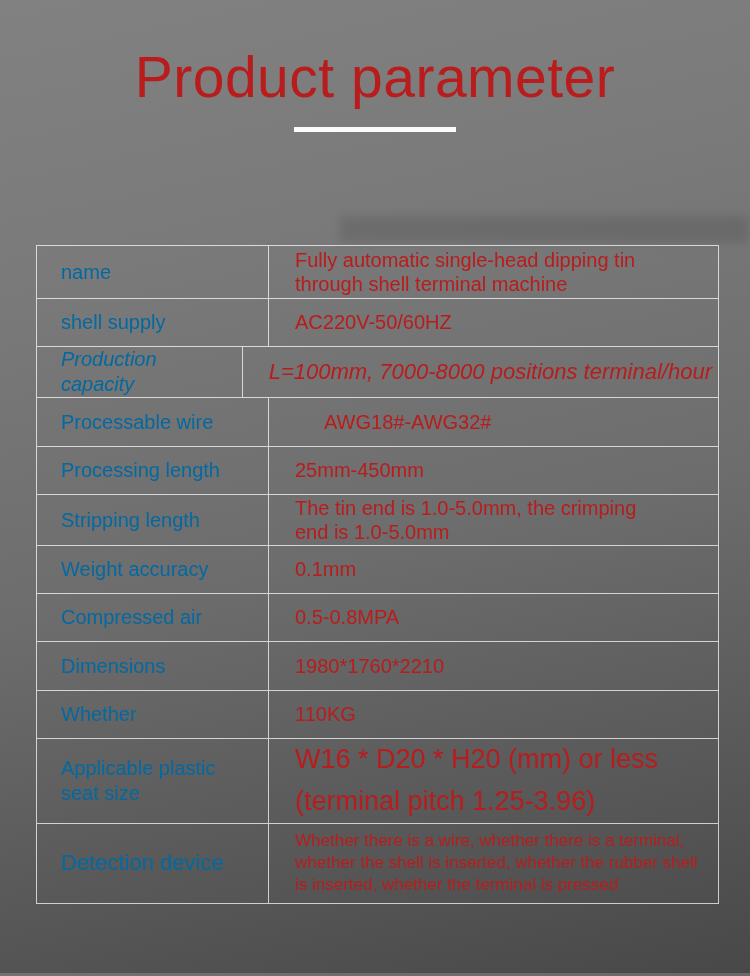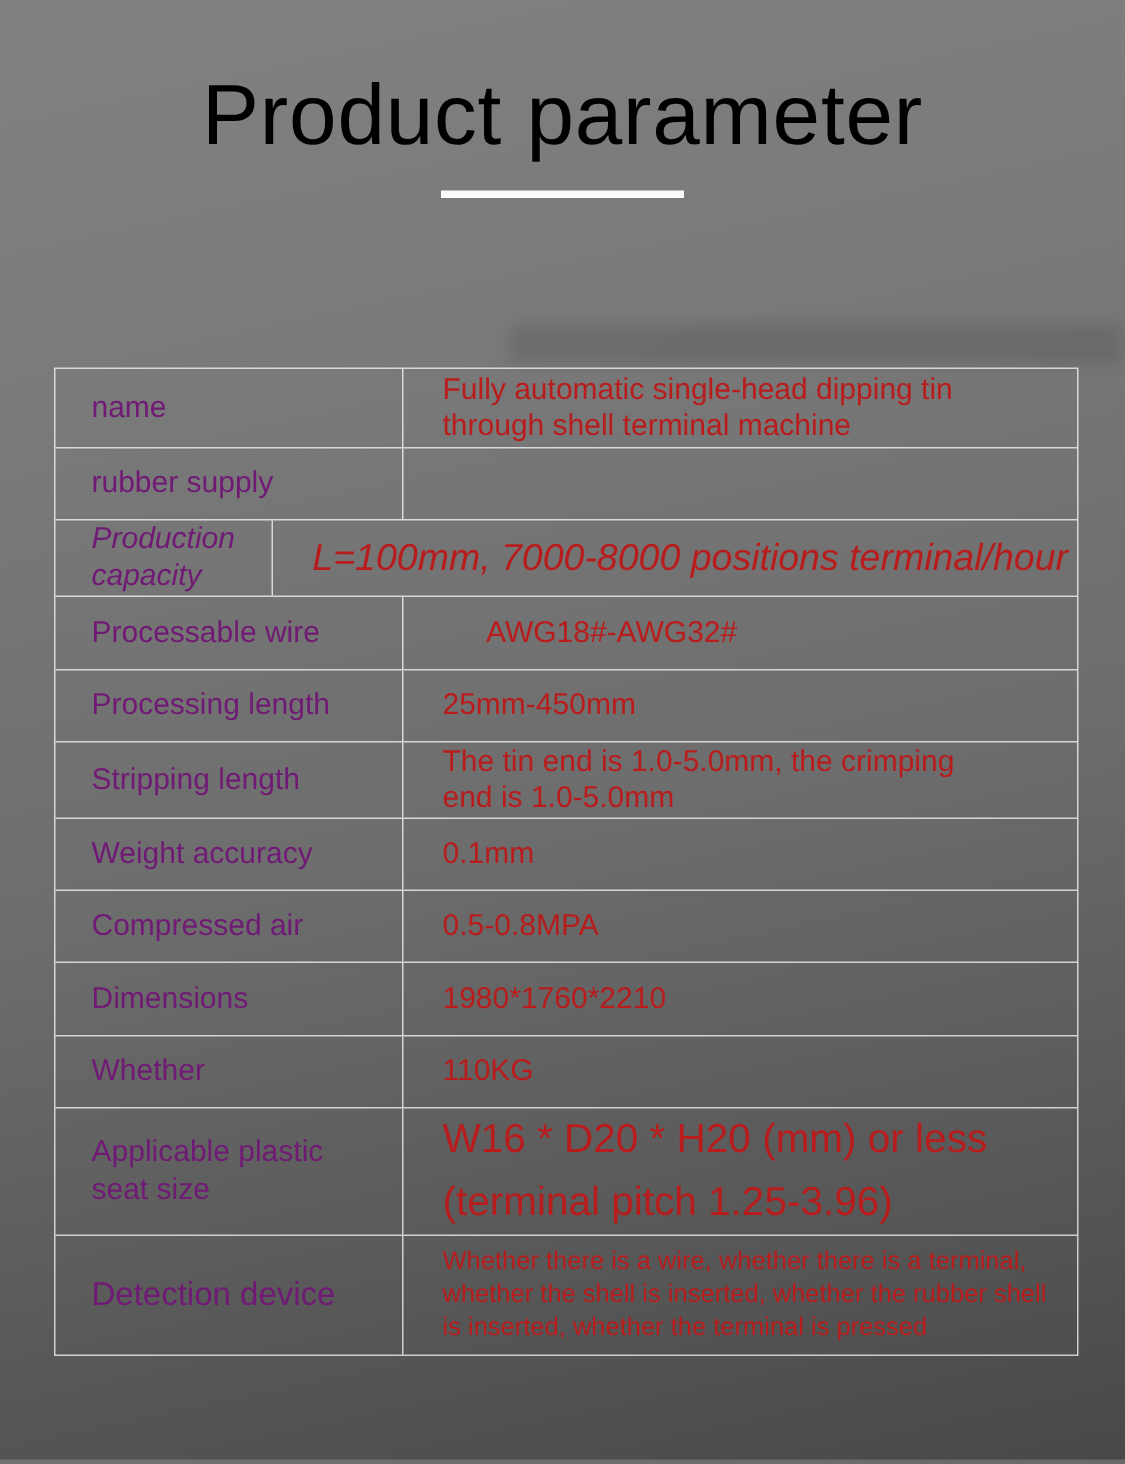--- a/index.html
+++ b/index.html
@@ -14,21 +14,21 @@
   .page { position: relative; width: 750px; height: 976px; }
 
   .title {
     margin: 0;
     padding-top: 44px;
     text-align: center;
     font-size: 57px;
     font-weight: 400;
     line-height: 1.18;
     letter-spacing: 0.5px;
-    color: #000000;
+    color: #b91c1c;
   }
   .title-underline {
     width: 162px;
     height: 5px;
     background: #fbfbfb;
     margin: 16px auto 0 auto;
   }
 
   
   .shadow-band {
@@ -57,21 +57,21 @@
   .row + .row { border-top: 1px solid rgba(255,255,255,0.72); }
 
   .cell-label {
     width: 232px;
     box-sizing: border-box;
     border-right: 1px solid rgba(255,255,255,0.72);
     display: flex;
     align-items: center;
     padding-left: 24px;
     padding-right: 8px;
-    color: #701a75;
+    color: #0369a1;
     font-size: 20px;
     line-height: 1.25;
     white-space: pre-line;
   }
   .cell-value {
     flex: 1;
     box-sizing: border-box;
     display: flex;
     align-items: center;
     padding-left: 26px;
@@ -90,21 +90,21 @@
   .row:nth-child(5)  { min-height: 48px; }
   .row:nth-child(6)  { min-height: 51px; }
   .row:nth-child(7)  { min-height: 48px; }
   .row:nth-child(8)  { min-height: 48px; }
   .row:nth-child(9)  { min-height: 49px; }
   .row:nth-child(10) { min-height: 48px; }
   .row:nth-child(11) { min-height: 82px; }
   .row:nth-child(12) { min-height: 80px; }
 
   
-  .row:nth-child(3) .cell-value { white-space: pre; font-size: 25px; }
+  .row:nth-child(3) .cell-value { white-space: pre; font-size: 22px; }
 
   
   .row:nth-child(11) .cell-value { font-size: 27px; line-height: 1.55; }
 
   
   .row:nth-child(12) .cell-label { font-size: 22px; }
   .row:nth-child(12) .cell-value { font-size: 17px; line-height: 1.3; }
 
   .bottom-strip {
     position: absolute;
@@ -127,21 +127,22 @@
 
   <div class="spec-table">
 
     <div class="row">
       <div class="cell-label">name</div>
       <div class="cell-value">Fully automatic single-head dipping tin
 through shell terminal machine</div>
     </div>
 
     <div class="row">
-      <div class="cell-label">rubber supply</div>
+      <div class="cell-label">shell supply</div>
+      <div class="cell-value">AC220V-50/60HZ</div>
     </div>
 
     <div class="row">
       <div class="cell-label">Production capacity</div>
       <div class="cell-value">L=100mm, 7000-8000 positions terminal/hour</div>
     </div>
 
     <div class="row">
       <div class="cell-label">Processable wire</div>
       <div class="cell-value">AWG18#-AWG32#</div>

